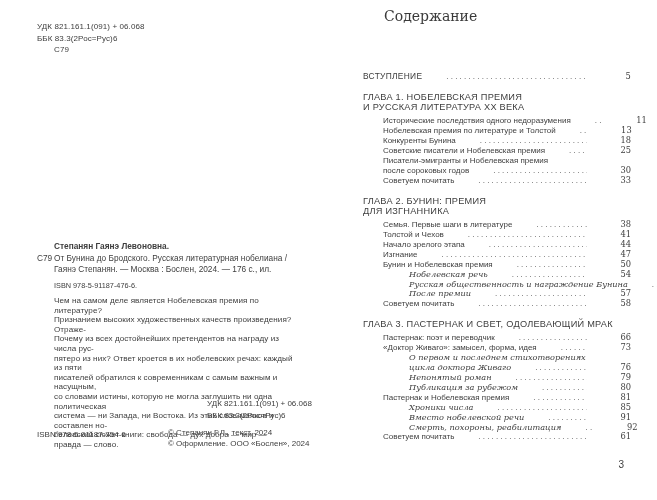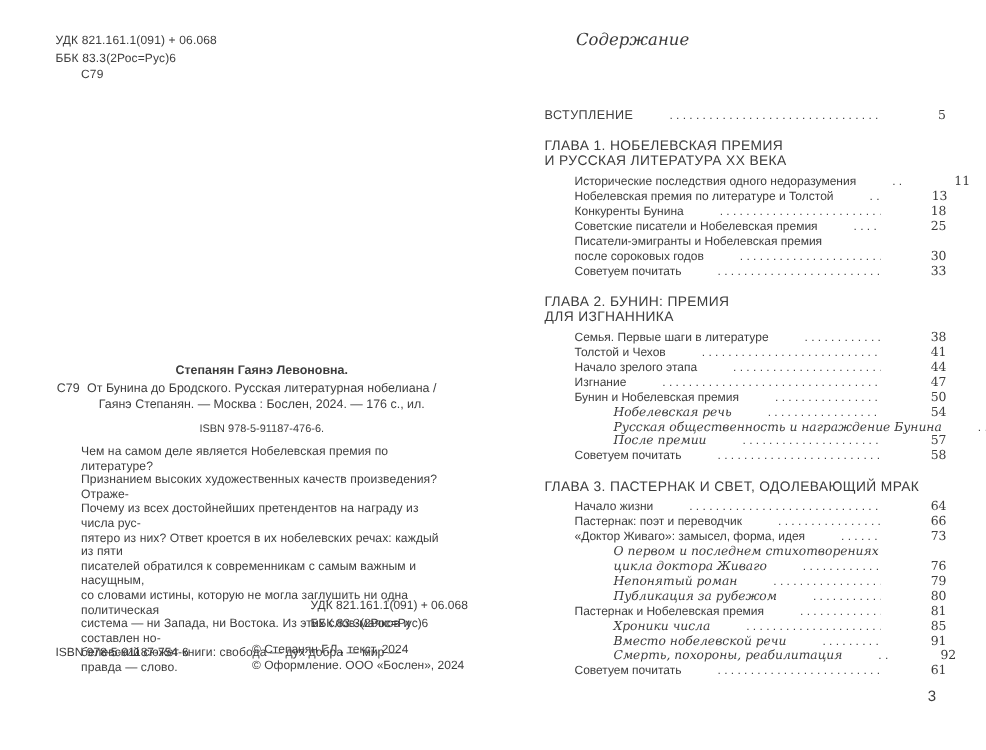--- a/index.html
+++ b/index.html
@@ -6,33 +6,33 @@
   body{
     width:657px;height:500px;position:relative;overflow:hidden;
     background:#ffffff;color:#3d3d3d;
     font-family:"Liberation Sans",sans-serif;
   }
   .abs{position:absolute;}
 
   
   .top-codes{left:37px;top:21px;font-size:8px;line-height:11.5px;letter-spacing:.1px;}
   .top-codes .c79{padding-left:17px;}
-  .biblio{left:37px;top:241px;width:258px;font-size:8.3px;line-height:11.6px;text-align:center;}
+  .biblio{left:37px;top:241px;width:258px;font-size:8.3px;line-height:11.6px;}
   .author{font-weight:bold;padding-left:17px;}
   .entry{display:flex;}
   .entry .code{width:17px;flex:none;}
   .entry .desc{flex:1;}
   .isbn-mid{padding-left:17px;margin-top:4px;font-size:7.3px;}
   .annotation{left:54px;top:296px;width:241px;font-size:8.1px;line-height:9.6px;letter-spacing:.05px;}
   .codes-bottom{left:207px;top:398px;font-size:8px;line-height:11.5px;}
   .isbn-bottom{left:37px;top:430px;font-size:8px;}
   .copyright{left:168px;top:428px;font-size:8px;line-height:10.8px;}
 
   
-  .toc-header{left:384px;top:20px;font-family:"DejaVu Serif",serif;font-style:italic;font-size:11px;color:#3a3a3a;}
+  .toc-header{left:384px;top:8px;font-family:"DejaVu Serif",serif;font-size:14px;color:#3a3a3a;}
   .toc{left:363px;top:72px;width:268px;}
   .toc-entry{margin:0;}
   .toc-entry.heading{font-size:9.2px;line-height:10.2px;margin:10px 0 4px;letter-spacing:.25px;}
   .toc-entry.heading:first-child{margin-top:0;}
   .toc-entry.item{font-size:8px;line-height:9.9px;}
   .toc-entry.caps{font-size:8.4px;letter-spacing:.3px;margin-bottom:1px;}
   .toc-entry.indent1{padding-left:20px;}
   .toc-entry.indent2{padding-left:46px;}
   .toc-entry.italic .toc-label{font-family:"DejaVu Serif",serif;font-style:italic;font-size:8.2px;}
   .toc-row{display:flex;align-items:baseline;gap:22px;}
@@ -223,27 +223,20 @@
         <span class="toc-page">58</span>
       </div>
     </div>
     <div class="toc-entry heading">
       <div class="toc-row">
         <span class="toc-label">ГЛАВА 3. ПАСТЕРНАК И СВЕТ, ОДОЛЕВАЮЩИЙ МРАК</span>
       </div>
     </div>
     <div class="toc-entry item indent1">
       <div class="toc-row">
-        <span class="toc-label">Начало жизни</span>
-        <span class="dots"></span>
-        <span class="toc-page">64</span>
-      </div>
-    </div>
-    <div class="toc-entry item indent1">
-      <div class="toc-row">
         <span class="toc-label">Пастернак: поэт и переводчик</span>
         <span class="dots"></span>
         <span class="toc-page">66</span>
       </div>
     </div>
     <div class="toc-entry item indent1">
       <div class="toc-row">
         <span class="toc-label">«Доктор Живаго»: замысел, форма, идея</span>
         <span class="dots"></span>
         <span class="toc-page">73</span>

